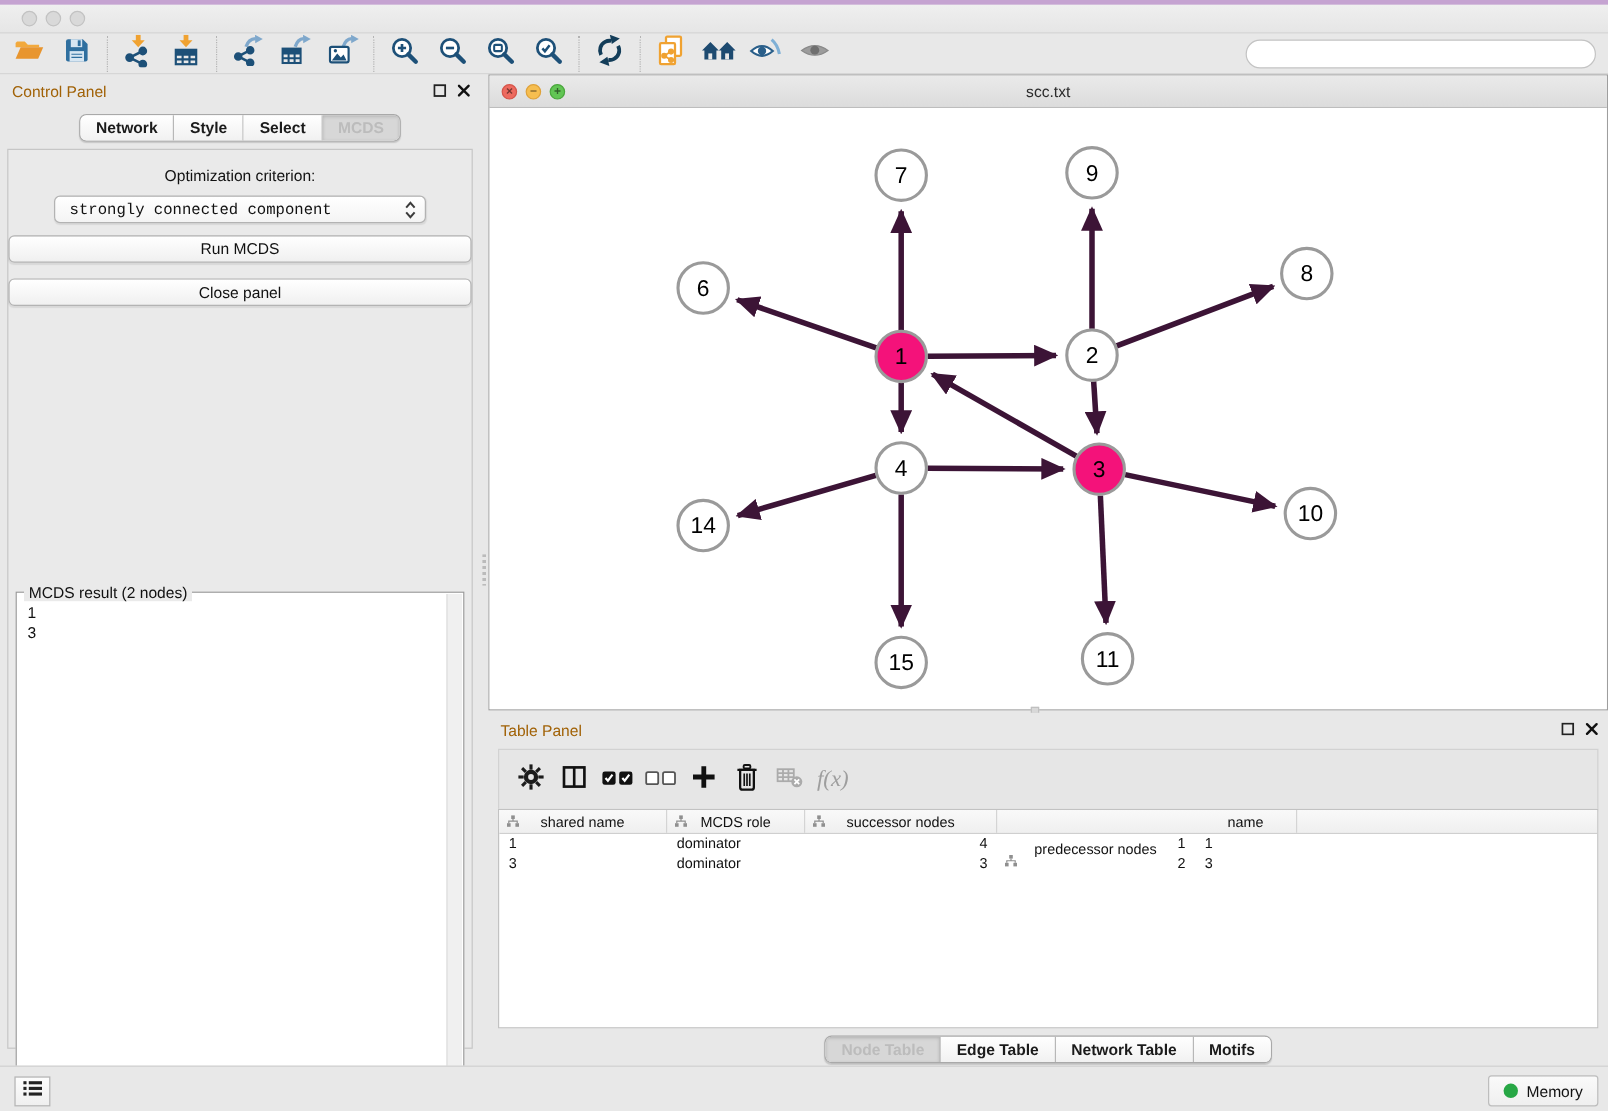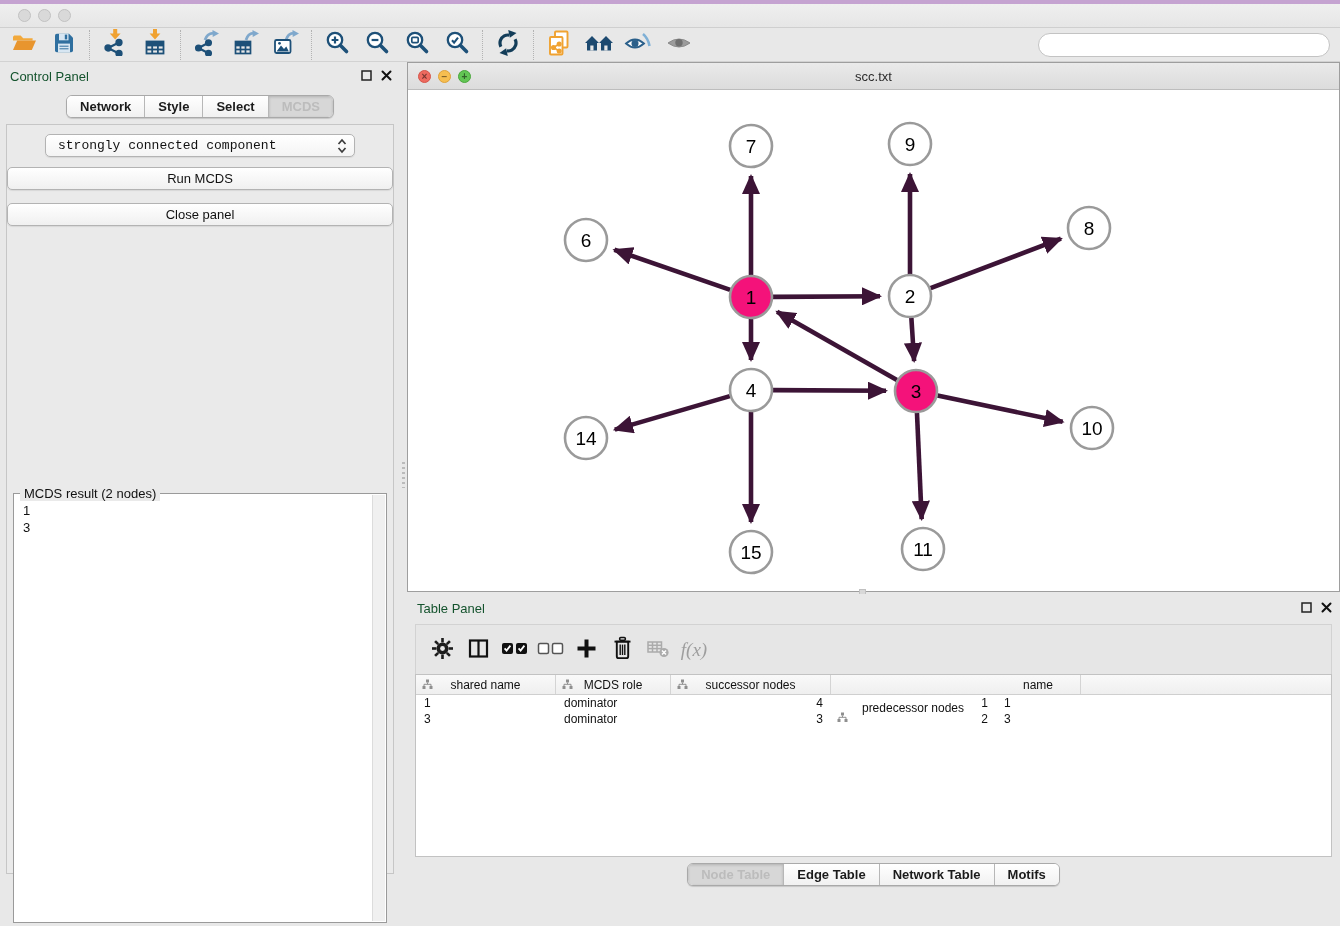--- a/index.html
+++ b/index.html
@@ -31,21 +31,21 @@
   .tb-sep { width:0; height:30px; border-left:1px dotted #b3b3b3; margin:0 5px; }
   #toolbar-search {
     position:absolute; right:10px; top:5px; width:292px; height:24px;
     border:1px solid #c3c3c3; border-radius:12px; background:#fff;
     font-size:13px; padding:0 10px 0 28px; outline:none; color:#333;
   }
   #search-glass { position:absolute; right:276px; top:9px; pointer-events:none; }
   
   #control-panel { position:absolute; left:0; top:62px; width:400px; height:818px; background:#e8e8e8; }
   .panel-titlebar { position:relative; height:28px; }
-  .panel-title { position:absolute; left:10px; top:7px; font-size:13px; color:#14532d; }
+  .panel-title { position:absolute; left:10px; top:7px; font-size:13px; color:#a16207; }
   .panel-btns { position:absolute; right:8px; top:7px; display:flex; gap:8px; align-items:center; }
   .panel-btn { width:12px; height:12px; display:flex; align-items:center; justify-content:center; }
   .seg-tabs {
     display:flex; height:23px; border:1px solid #a9a9a9; border-radius:6px;
     overflow:hidden; background:#fff; box-shadow:0 1px 1px rgba(0,0,0,.15);
   }
   .seg {
     padding:0 13px; line-height:21px; font-size:13px; font-weight:700; color:#1b1b1b;
     background:linear-gradient(#ffffff,#f1f1f1); border-right:1px solid #b7b7b7; white-space:nowrap;
   }
@@ -335,20 +335,21 @@
     </div>
     <div id="cp-tabs-wrap">
         <div class="seg-tabs" id="cp-tabs">
           <div class="seg">Network</div>
           <div class="seg">Style</div>
           <div class="seg">Select</div>
           <div class="seg active">MCDS</div>
         </div>
       </div>
     <div id="cp-body">
+      <div id="cp-opt-label">Optimization criterion:</div>
       <div id="cp-dropdown">
         <span>strongly connected component</span>
         <span class="stepper"><svg width="10" height="16" viewBox="0 0 10 16">
           <path d="M1.5 6 L5 2 L8.5 6" stroke="#3c3c3c" stroke-width="1.7" fill="none"></path>
           <path d="M1.5 10 L5 14 L8.5 10" stroke="#3c3c3c" stroke-width="1.7" fill="none"></path>
             </svg></span>
       </div>
       <div id="cp-buttons">
         <button class="aqua-btn">Run MCDS</button>
         <button class="aqua-btn">Close panel</button>
@@ -601,14 +602,32 @@
     <div id="tp-tabs-wrap">
         <div class="seg-tabs" id="tp-tabs">
           <div class="seg active">Node Table</div>
           <div class="seg">Edge Table</div>
           <div class="seg">Network Table</div>
           <div class="seg">Motifs</div>
         </div>
       </div>
   </div>
 
+  <div id="status-bar">
+    <span id="list-button">
+      <span><svg width="22" height="22" viewBox="0 0 22 22">
+        <g fill="#222">
+          <rect x="3.5" y="5" width="2.6" height="2.6"></rect>
+              <rect x="8" y="5" width="11" height="2.6"></rect>
+          <rect x="3.5" y="9.7" width="2.6" height="2.6"></rect>
+              <rect x="8" y="9.7" width="11" height="2.6"></rect>
+          <rect x="3.5" y="14.4" width="2.6" height="2.6"></rect>
+              <rect x="8" y="14.4" width="11" height="2.6"></rect>
+            </g>
+          </svg></span>
+    </span>
+    <span id="memory-button">
+      <span id="memory-dot"></span>
+      <span>Memory</span>
+    </span>
+  </div>
 
 </div>
 
 </body></html>

